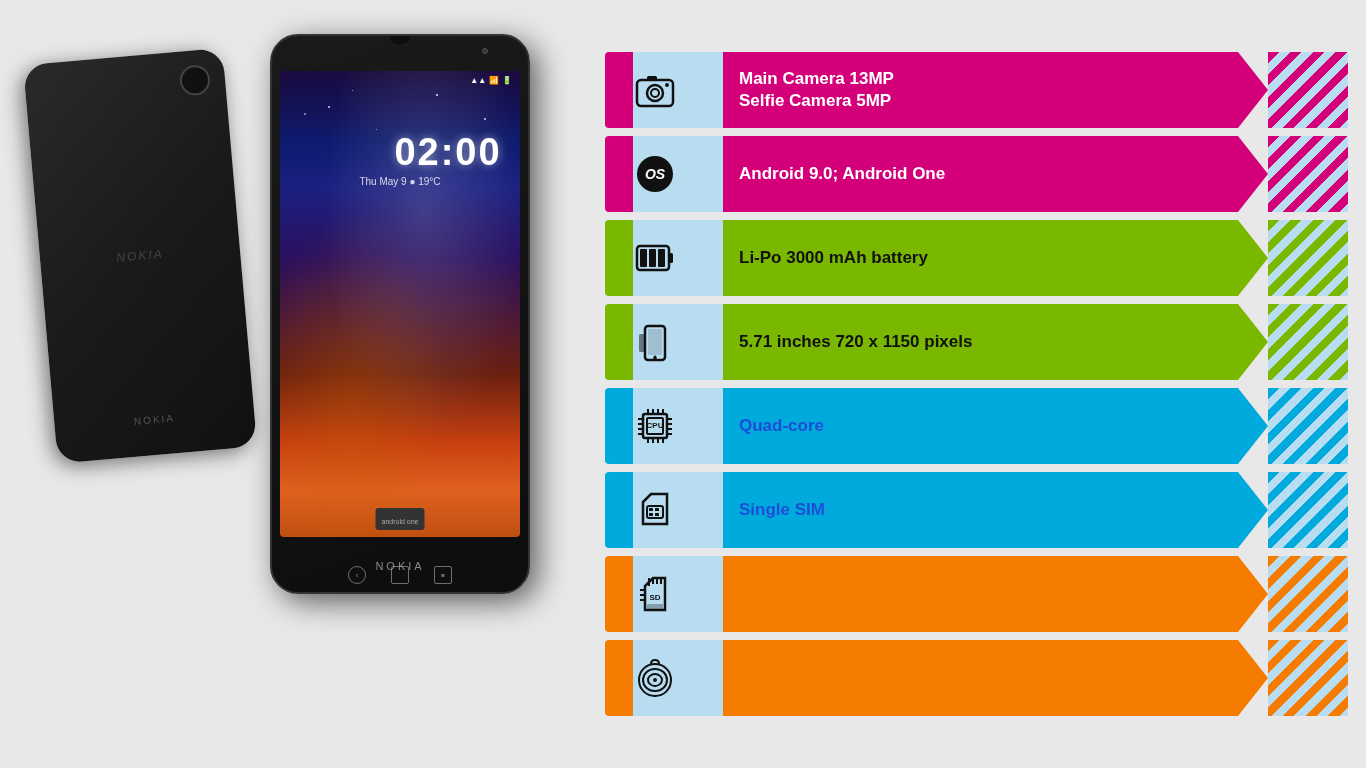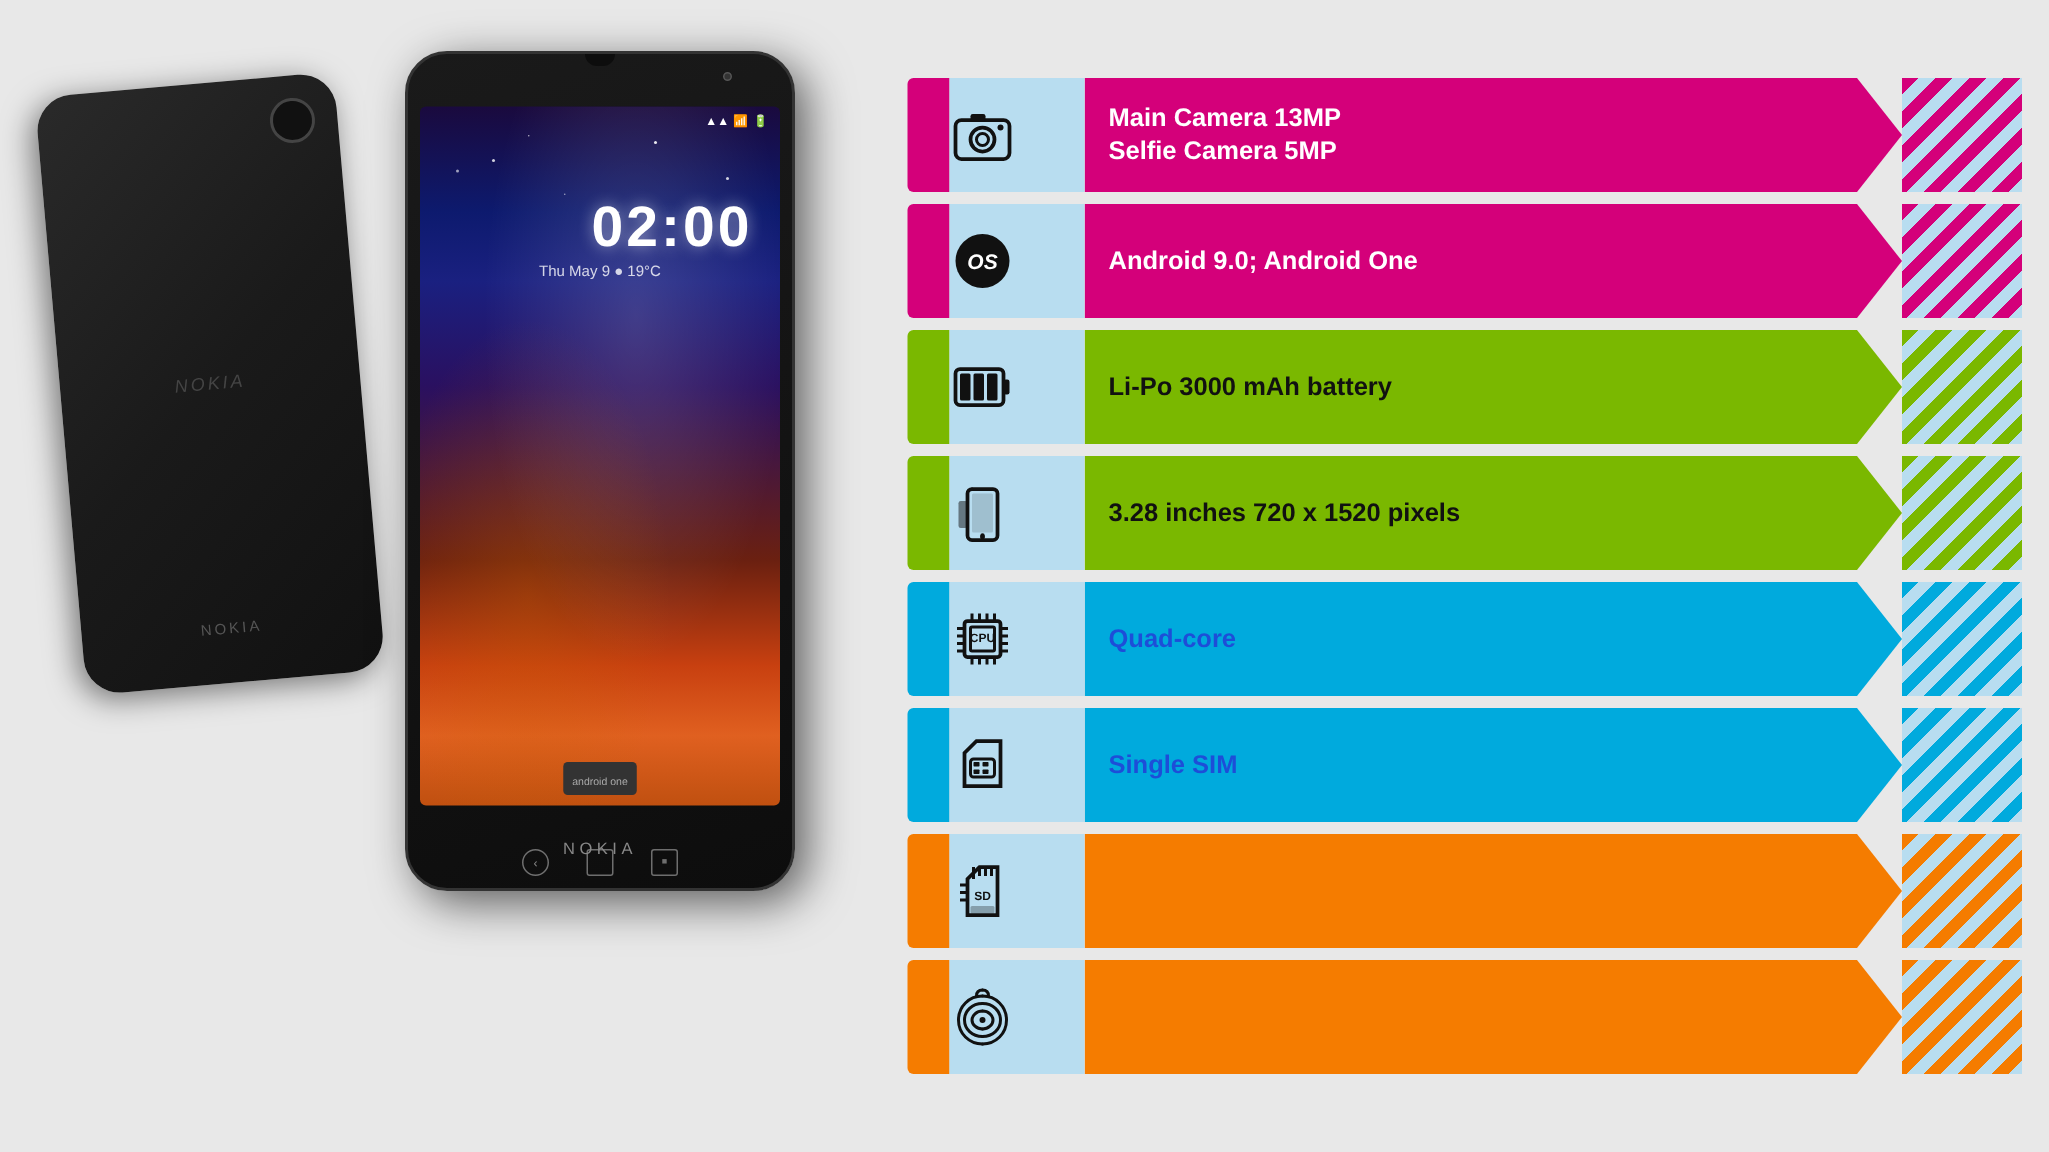--- a/index.html
+++ b/index.html
@@ -434,21 +434,21 @@
         <rect x="12" y="6" width="20" height="34" rx="3" fill="none" stroke="#111" stroke-width="2.5"></rect>
         <rect x="15" y="9" width="14" height="26" rx="1" fill="#111" opacity="0.15"></rect>
         <line x1="22" y1="37" x2="22" y2="38" stroke="#111" stroke-width="3" stroke-linecap="round"></line>
         <rect x="14" y="5" width="2" height="2" rx="1" fill="#111"></rect>
         <circle cx="22" cy="38" r="1.5" fill="#111"></circle>
         <rect x="6" y="14" width="6" height="18" rx="1.5" fill="#111" opacity="0.5"></rect>
       </svg>
     </div>
     <div class="spec-text-wrapper">
       <div class="spec-text-bg"></div>
-      <div class="spec-text">3.28 inches 720 x 1520 pixels</div>
+      <div class="spec-text">5.71 inches 720 x 1150 pixels</div>
     </div>
     <div class="stripe-area"></div>
   </div>
 
   <div class="spec-row row-blue">
     <div class="accent-bar"></div>
     <div class="icon-container">
       <div class="icon-bg"></div>
       <svg class="svg-icon" viewBox="0 0 44 44">
 

